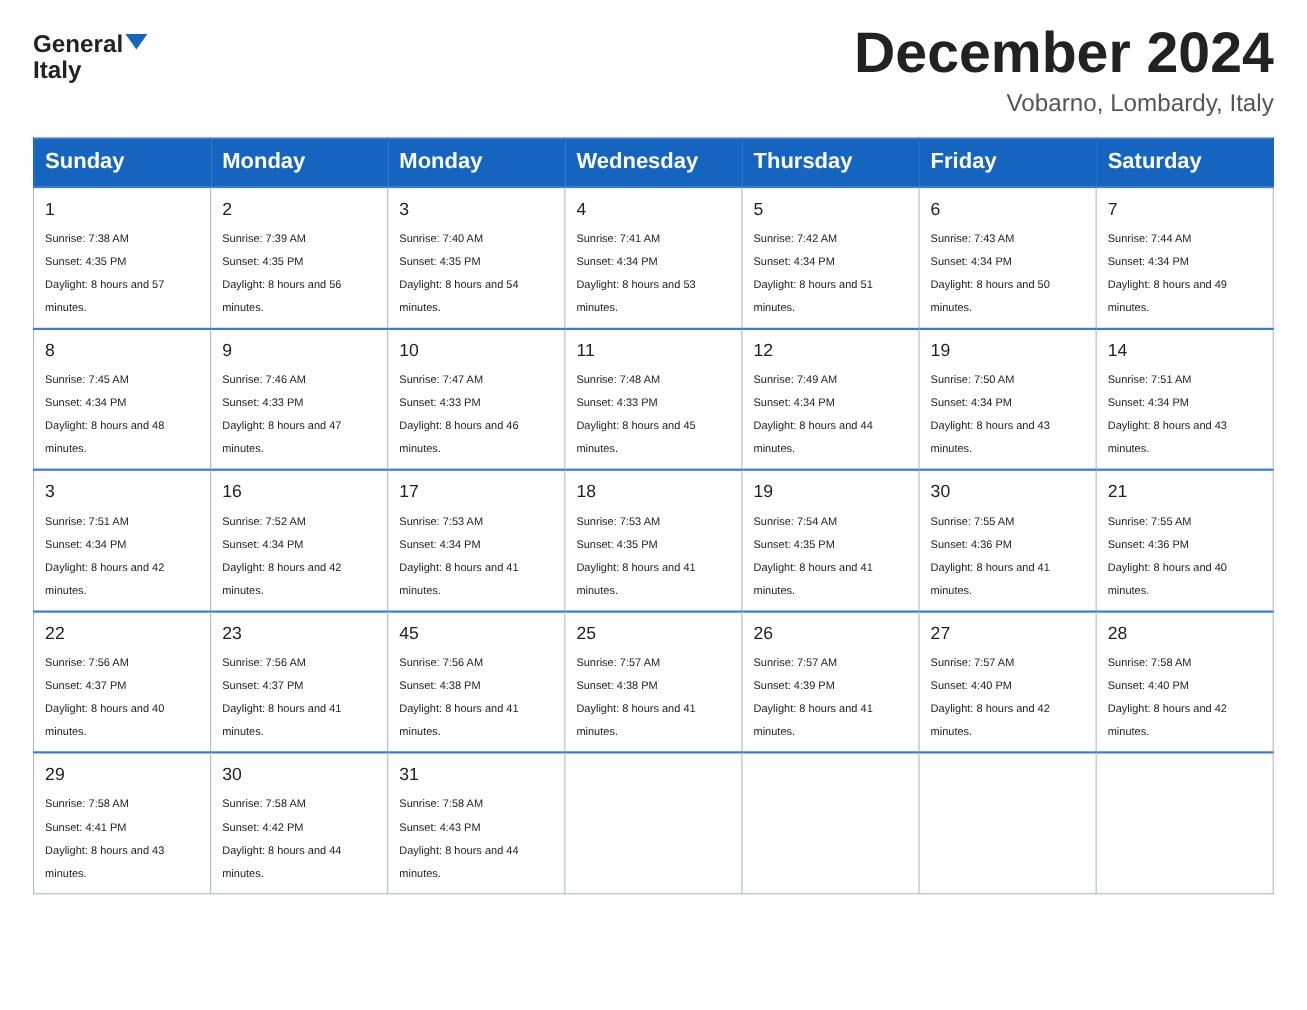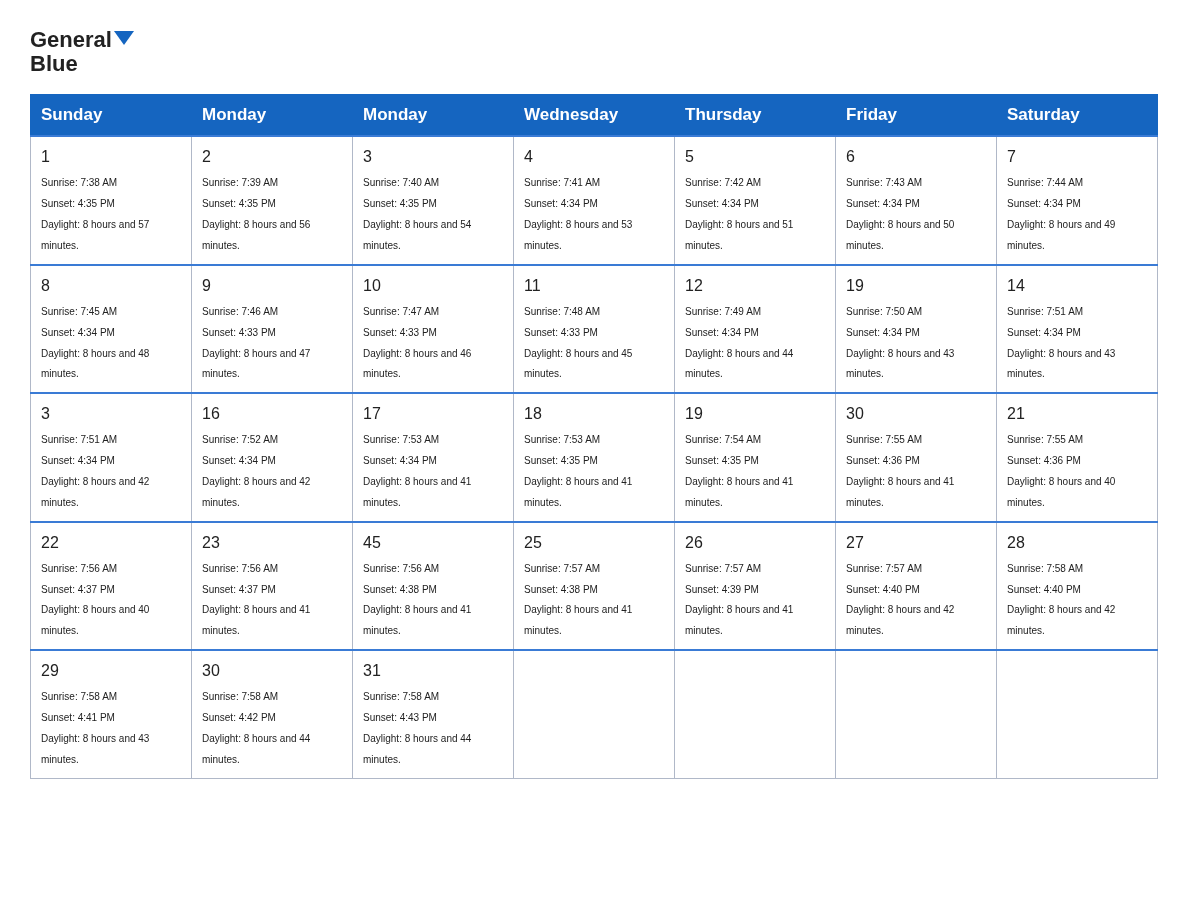--- a/index.html
+++ b/index.html
@@ -59,21 +59,21 @@
       color: #555;
       margin-top: 4px;
     }
     .calendar-table {
       width: 100%;
       border-collapse: collapse;
     }
     .calendar-table th {
       background: #1565c0;
       color: #fff;
-      font-size: 17px;
+      font-size: 20px;
       font-weight: bold;
       padding: 10px 10px;
       text-align: left;
       border: 1px solid #1565c0;
     }
     .calendar-table td {
       border: 1px solid #b0b8c8;
       vertical-align: top;
       padding: 8px 10px;
       font-size: 13.5px;
@@ -102,21 +102,25 @@
   </style>
 </head>
 <body>
 
 <div class="header">
   <div class="logo">
     <div class="logo-line">
       <span class="logo-text">General</span>
       <span class="logo-arrow"></span>
     </div>
-    <span class="logo-text blue">Blue</span>
+    <span class="logo-text blue">Italy</span>
+  </div>
+  <div class="title-block">
+    <div class="month-title">December 2024</div>
+    <div class="location">Vobarno, Lombardy, Italy</div>
   </div>
 </div>
 
 <table class="calendar-table">
   <thead>
     <tr class="header-row">
       <th>Sunday</th>
       <th>Monday</th>
       <th>Monday</th>
       <th>Wednesday</th>

